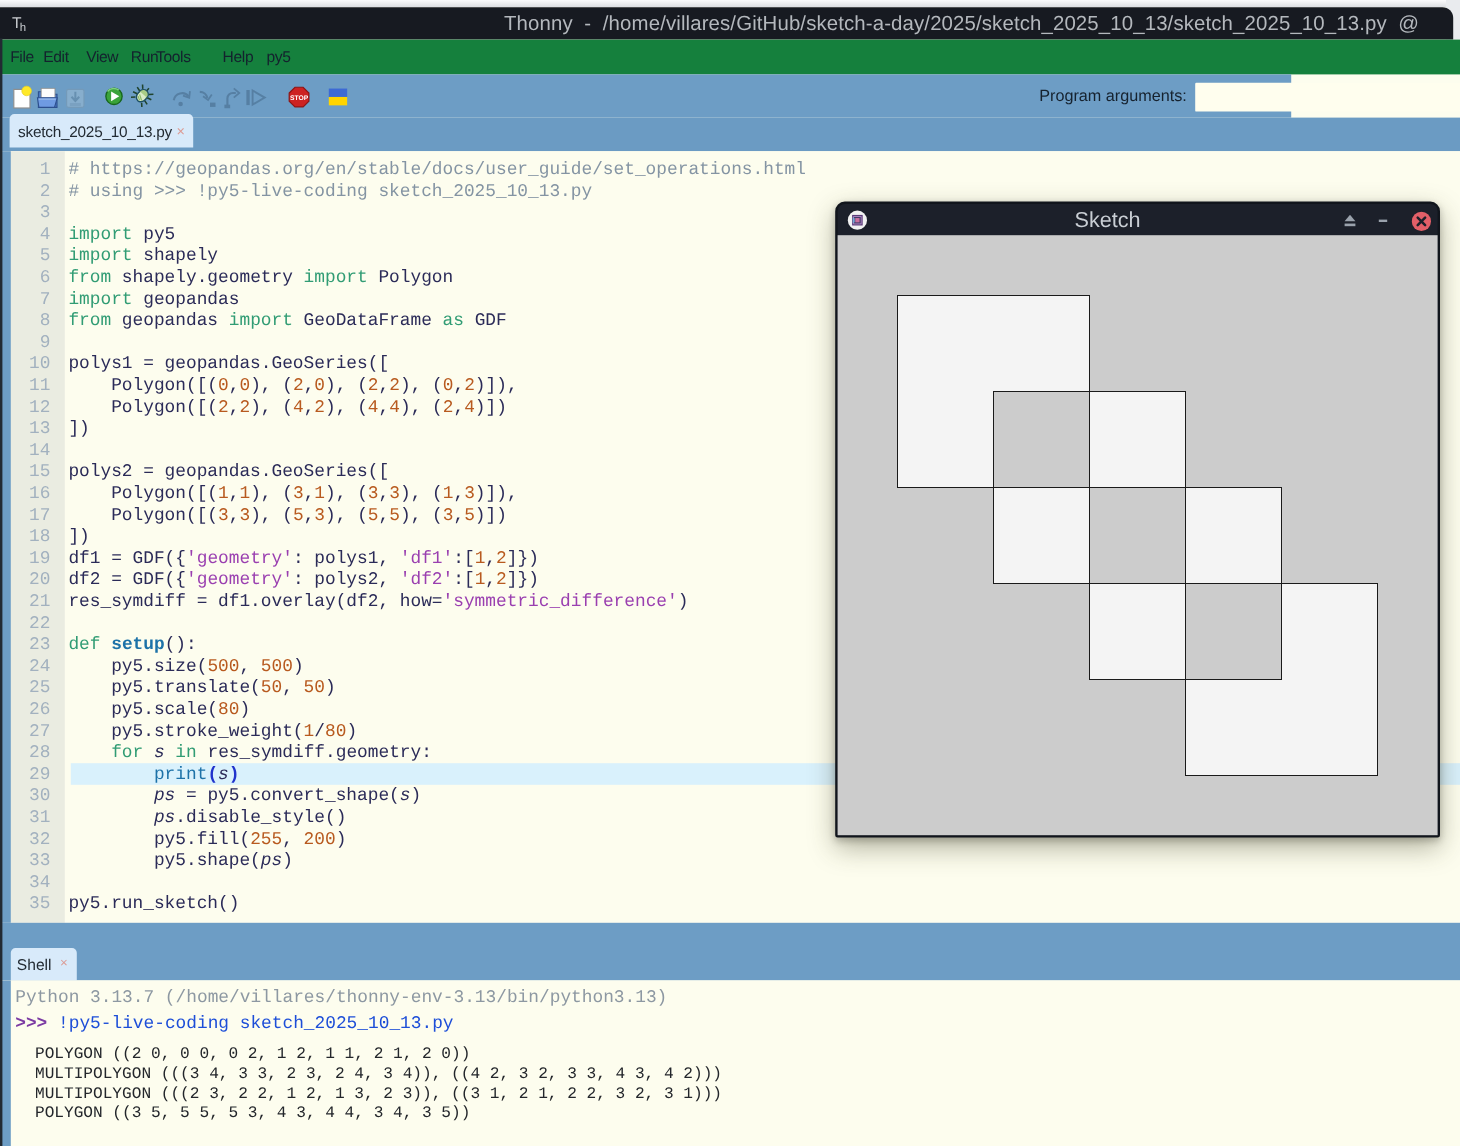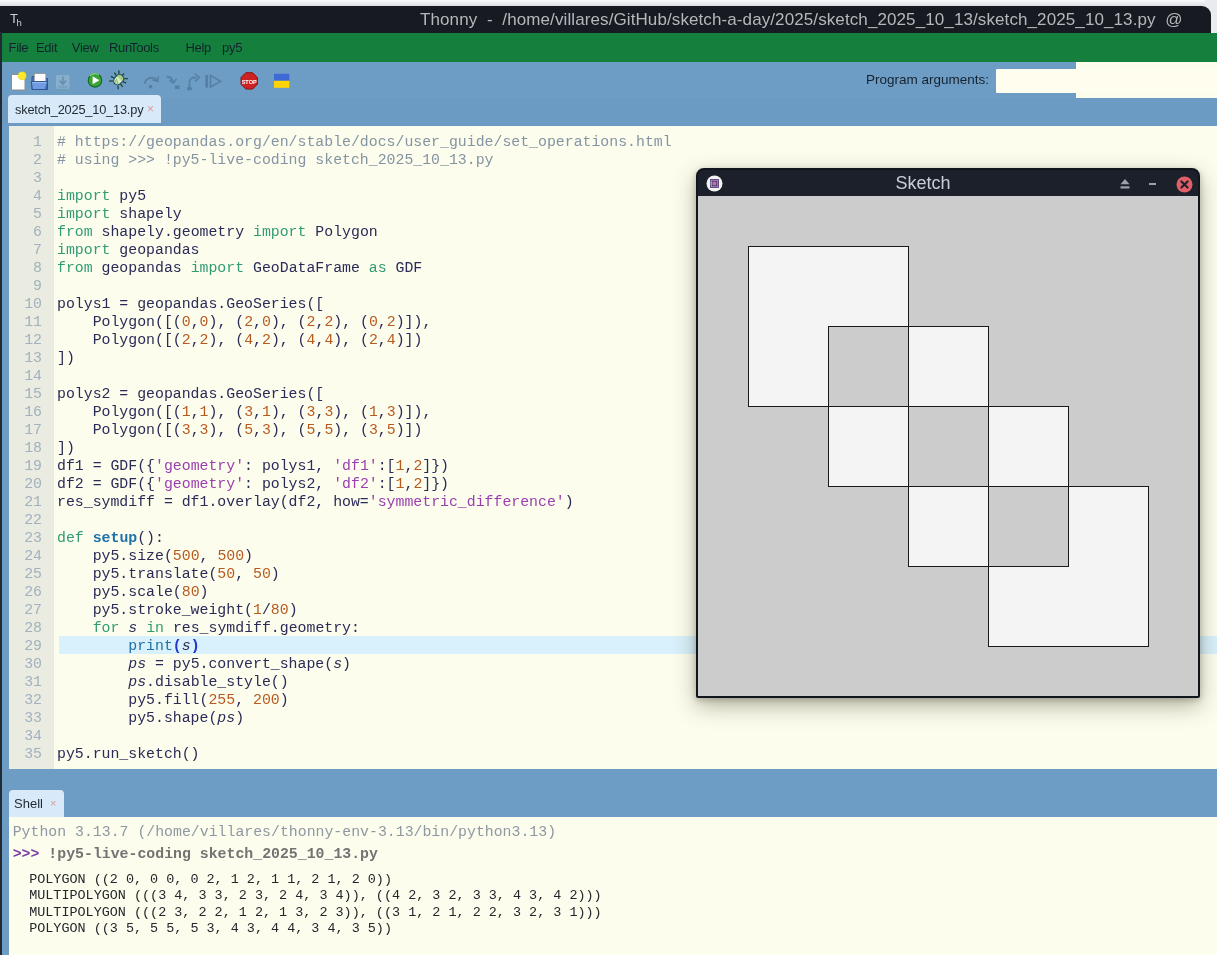--- a/index.html
+++ b/index.html
@@ -45,21 +45,21 @@
   #stab{left:9px;top:790px;width:55px;height:27px;background:#d8eafa;border-radius:4px 4px 0 0;}
   #stab .lbl{left:5px;top:0;line-height:28px;font-size:13px;color:#222b33;}
   #stab .x{left:41px;top:0;line-height:27px;font-size:11px;color:#dc9b94;}
   
   #shell{left:0;top:817px;width:1217px;height:138px;background:#fdfdee;}
   #lstrip2{left:0;top:817px;width:9px;height:138px;background:#6d9dc5;}
   #shelltop{left:12.7px;top:823px;font-size:14.85px;line-height:18px;color:#2b2b58;}
   #shl2{left:12.7px;top:845px;font-size:14.85px;line-height:18px;}
   #shelltop .g{color:#8d98a2;margin-top:45px;}
   #shl2 .pr{color:#7b3ba3;font-weight:bold;}
-  #shl2 .cmd{color:#737373;font-weight:bold;}
+  #shl2 .cmd{color:#1d4ed8;font-weight:normal;}
   #shellout{left:13px;top:872.4px;font-size:13.45px;line-height:16.1px;color:#23262b;}
   #ledge{left:0;top:32px;width:2px;height:923px;background:#222a33;}
   
   #skwin{left:696px;top:168px;width:500px;height:526px;background:#1c202a;
          border:2px solid #11151c;border-radius:8px 8px 2px 2px;
          box-shadow:0 8px 22px rgba(60,60,35,.38),0 2px 6px rgba(0,0,0,.22);}
   #sktitle{left:0;top:0;width:500px;height:26px;}
   #sktitle .t{left:225px;top:0;line-height:26px;font-size:18px;color:#c9ced4;transform:translateX(-50%);}
   #skcontent{left:0;top:26px;width:500px;height:500px;background:#cccccc;}
 </style></head>

